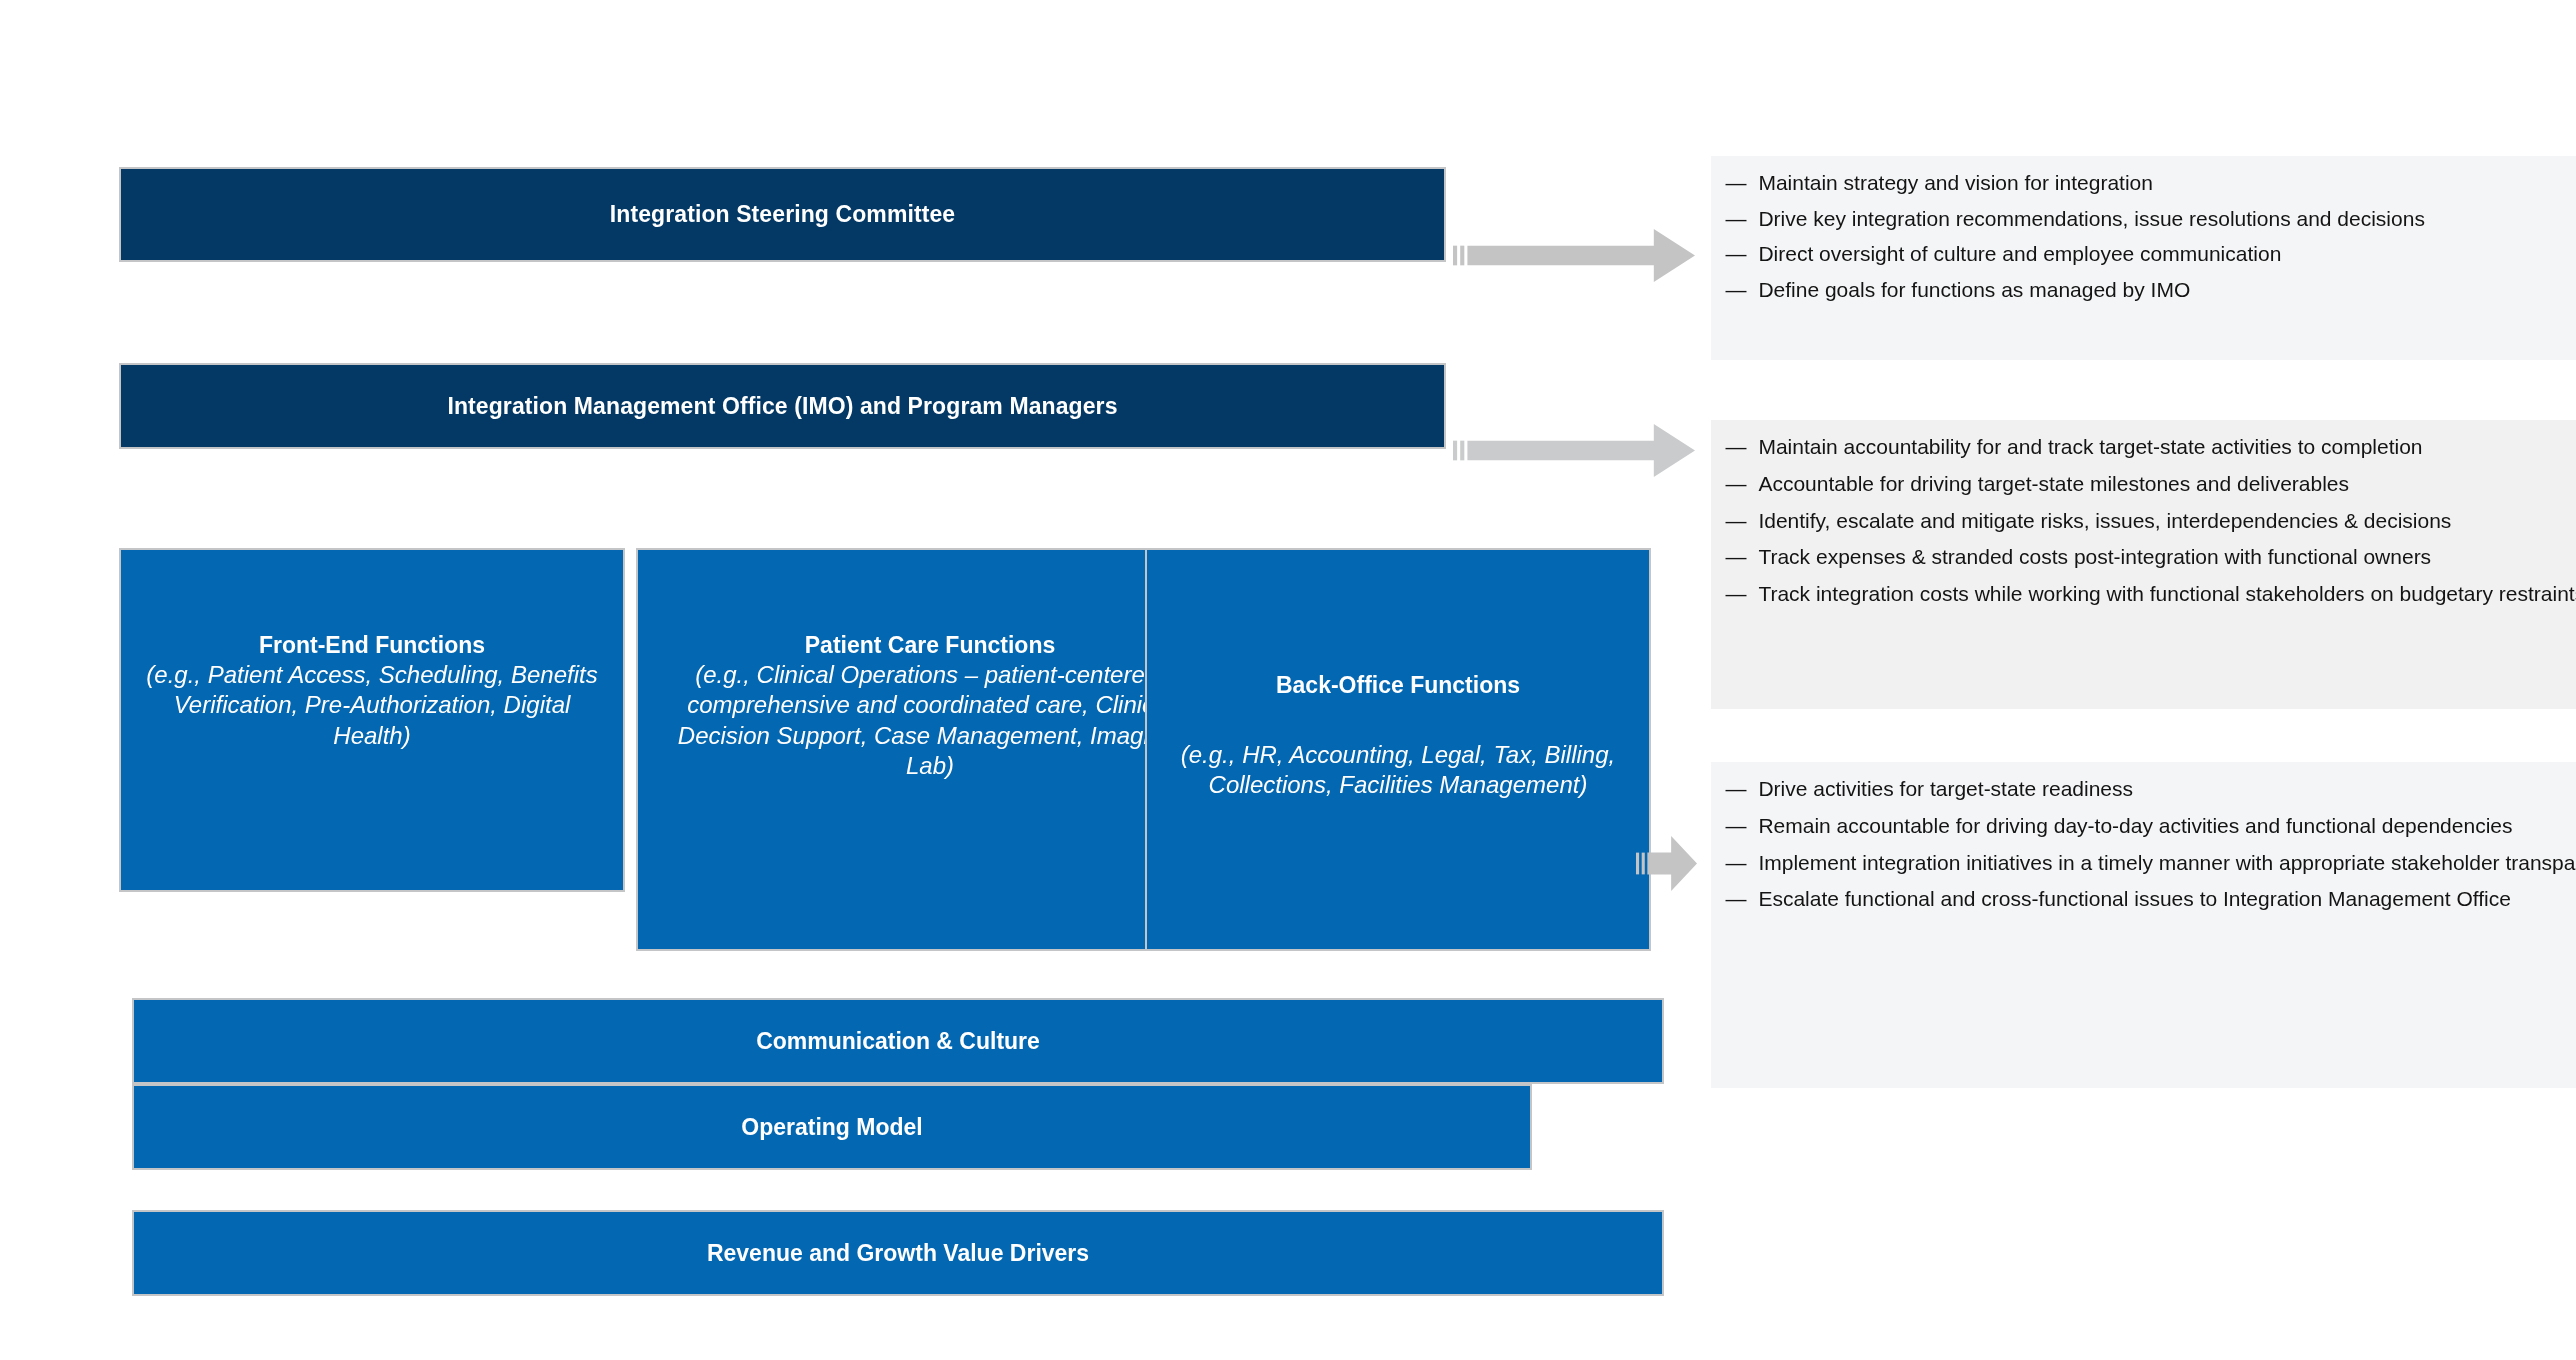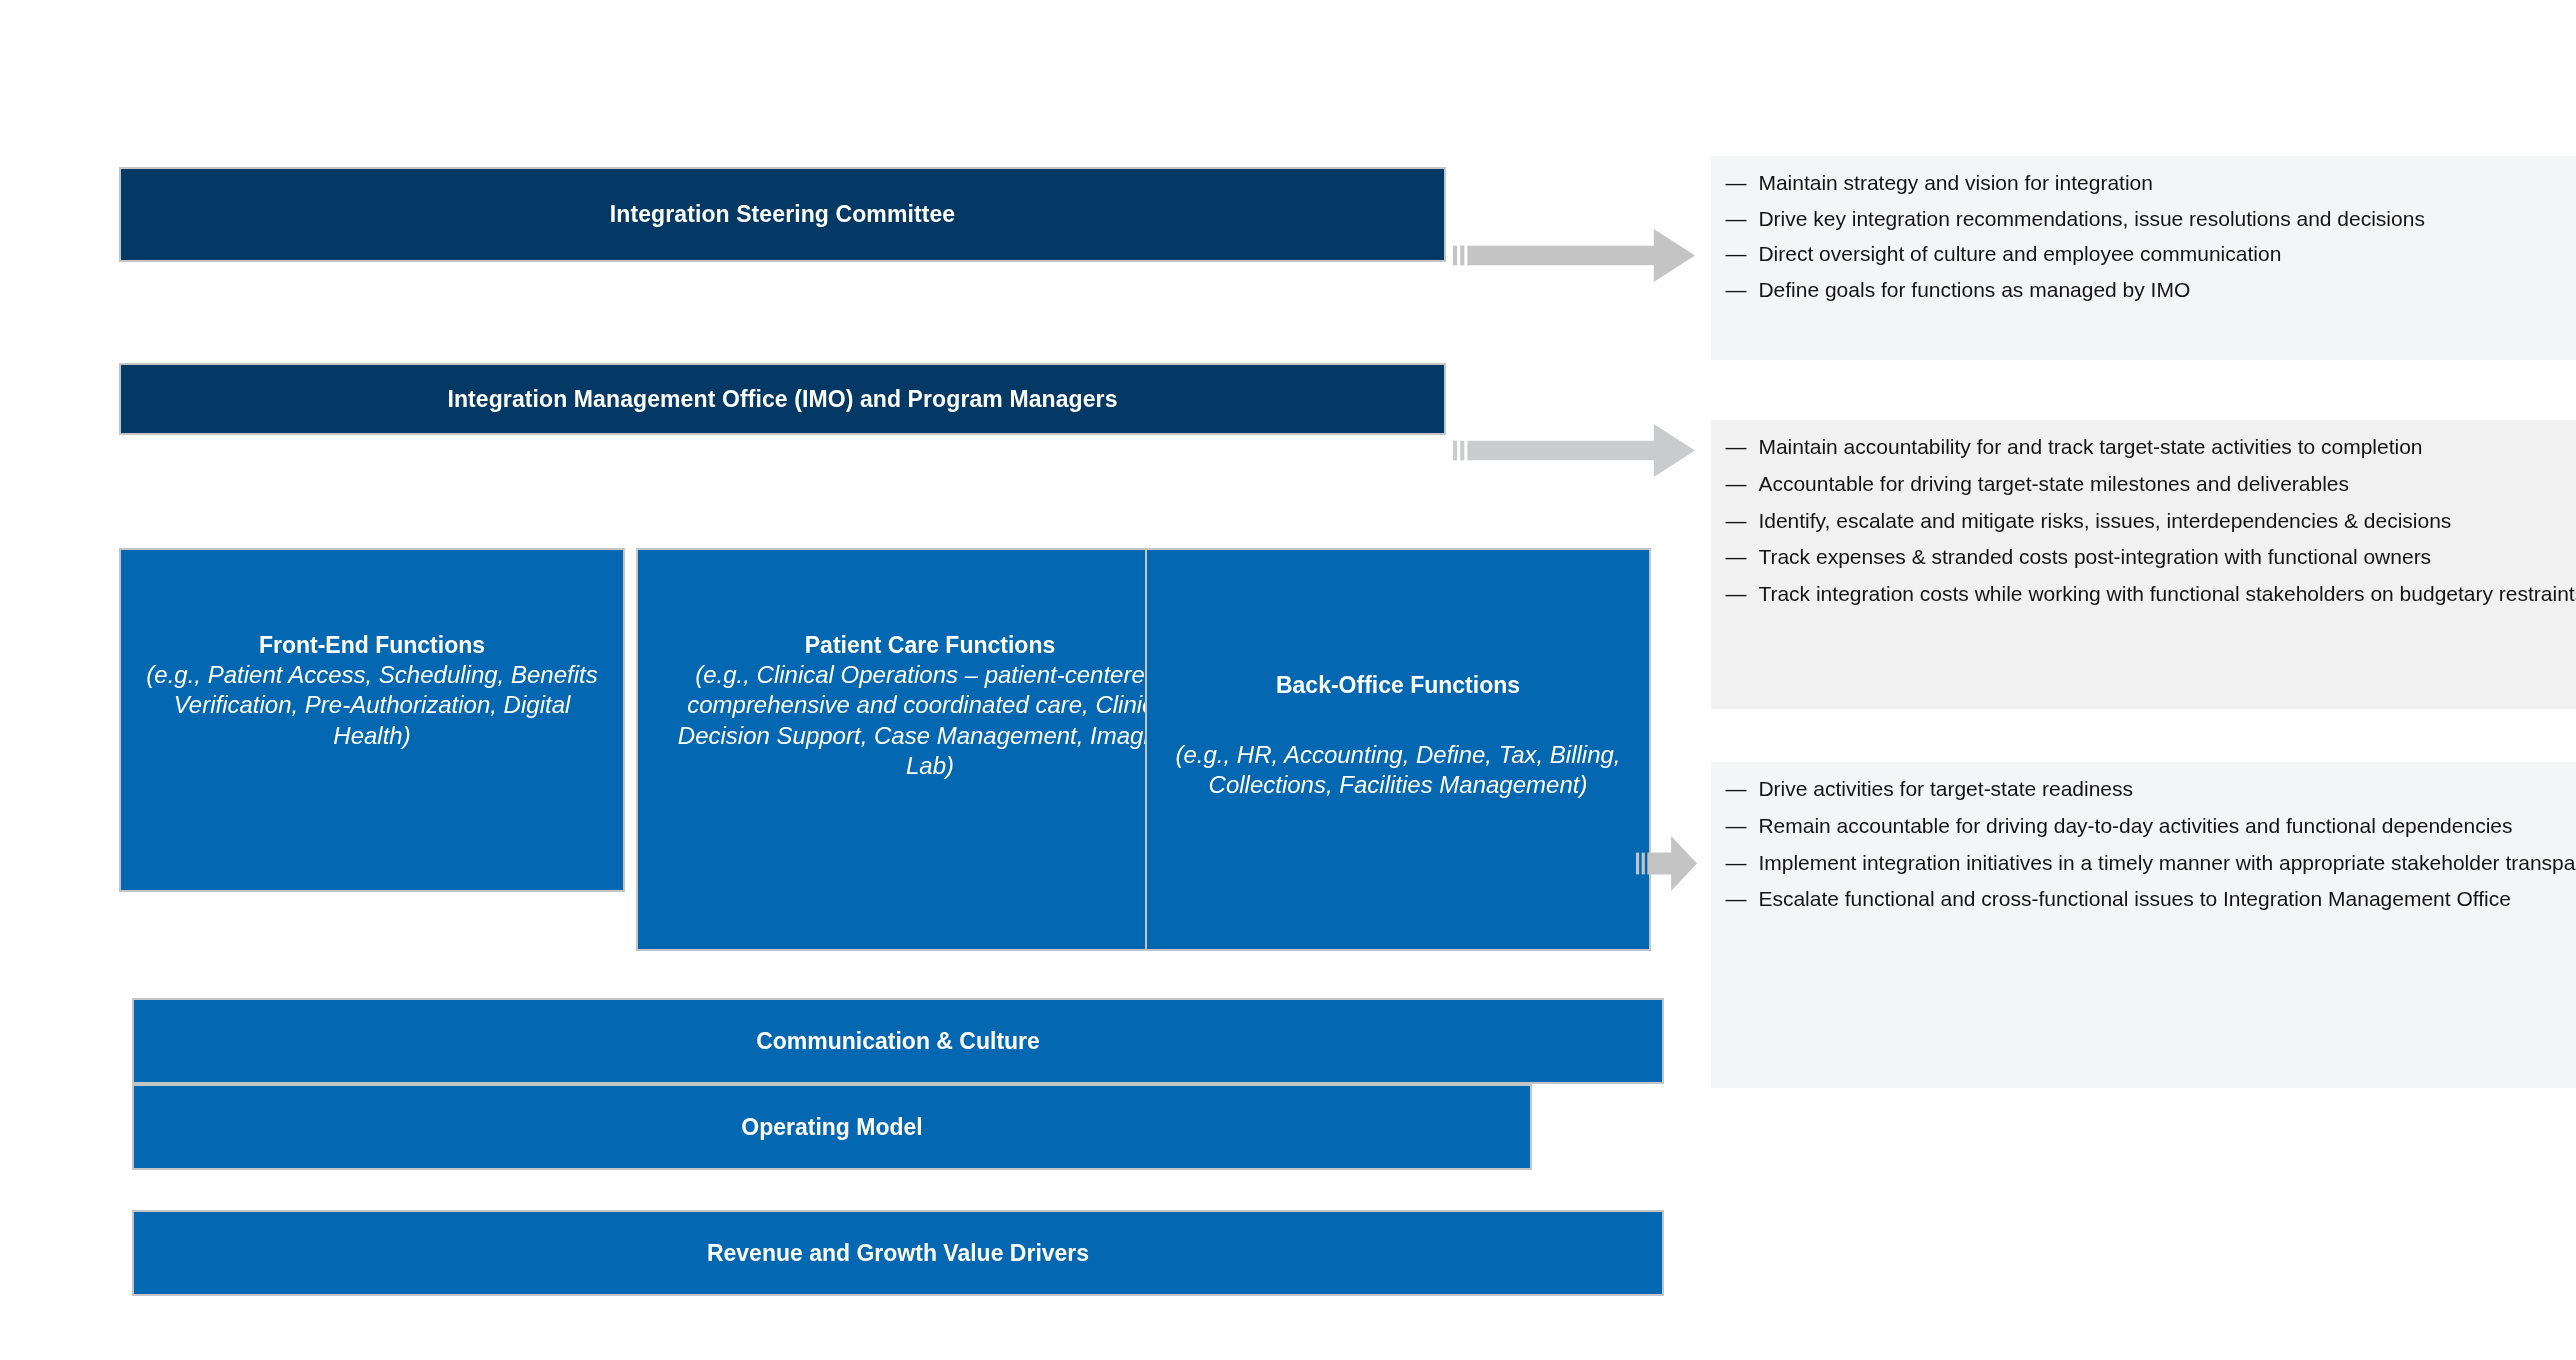--- a/index.html
+++ b/index.html
@@ -36,21 +36,21 @@
 
   .box-title {
     font-weight: bold;
     font-size: 23px;
     letter-spacing: 0.1px;
     line-height: 1.22;
   }
 
   
   #steering-committee { left: 119px; top: 167px; width: 1327px; height: 95px; }
-  #imo-office        { left: 119px; top: 363px; width: 1327px; height: 72px; }
+  #imo-office        { left: 119px; top: 363px; width: 1327px; height: 86px; }
 
   
   .func-box {
     position: absolute;
     box-sizing: border-box;
     border: 2.6px solid #c3c5c7;
     background: #0467b2;
     color: #ffffff;
     text-align: center;
     padding: 0 13.4px;
@@ -158,21 +158,21 @@
 
   <div class="func-box" id="patient-care-functions">
     <div class="pad-top"></div>
     <div class="func-title">Patient Care Functions</div>
     <div class="func-sub">(e.g., Clinical Operations – patient-centered, comprehensive and coordinated care, Clinical Decision Support, Case Management, Imaging, Lab)</div>
   </div>
 
   <div class="func-box" id="back-office-functions">
     <div class="pad-top"></div>
     <div class="func-title">Back-Office Functions</div>
-    <div class="func-sub">(e.g., HR, Accounting, Define, Tax, Billing, Collections, Facilities Management)</div>
+    <div class="func-sub">(e.g., HR, Accounting, Legal, Tax, Billing, Collections, Facilities Management)</div>
   </div>
 
   <div class="bar" id="bar-communication">
     <span>Communication &amp; Culture</span>
   </div>
   <div class="bar" id="bar-operating">
     <span>Operating Model</span>
   </div>
   <div class="bar" id="bar-revenue">
     <span>Revenue and Growth Value Drivers</span>

